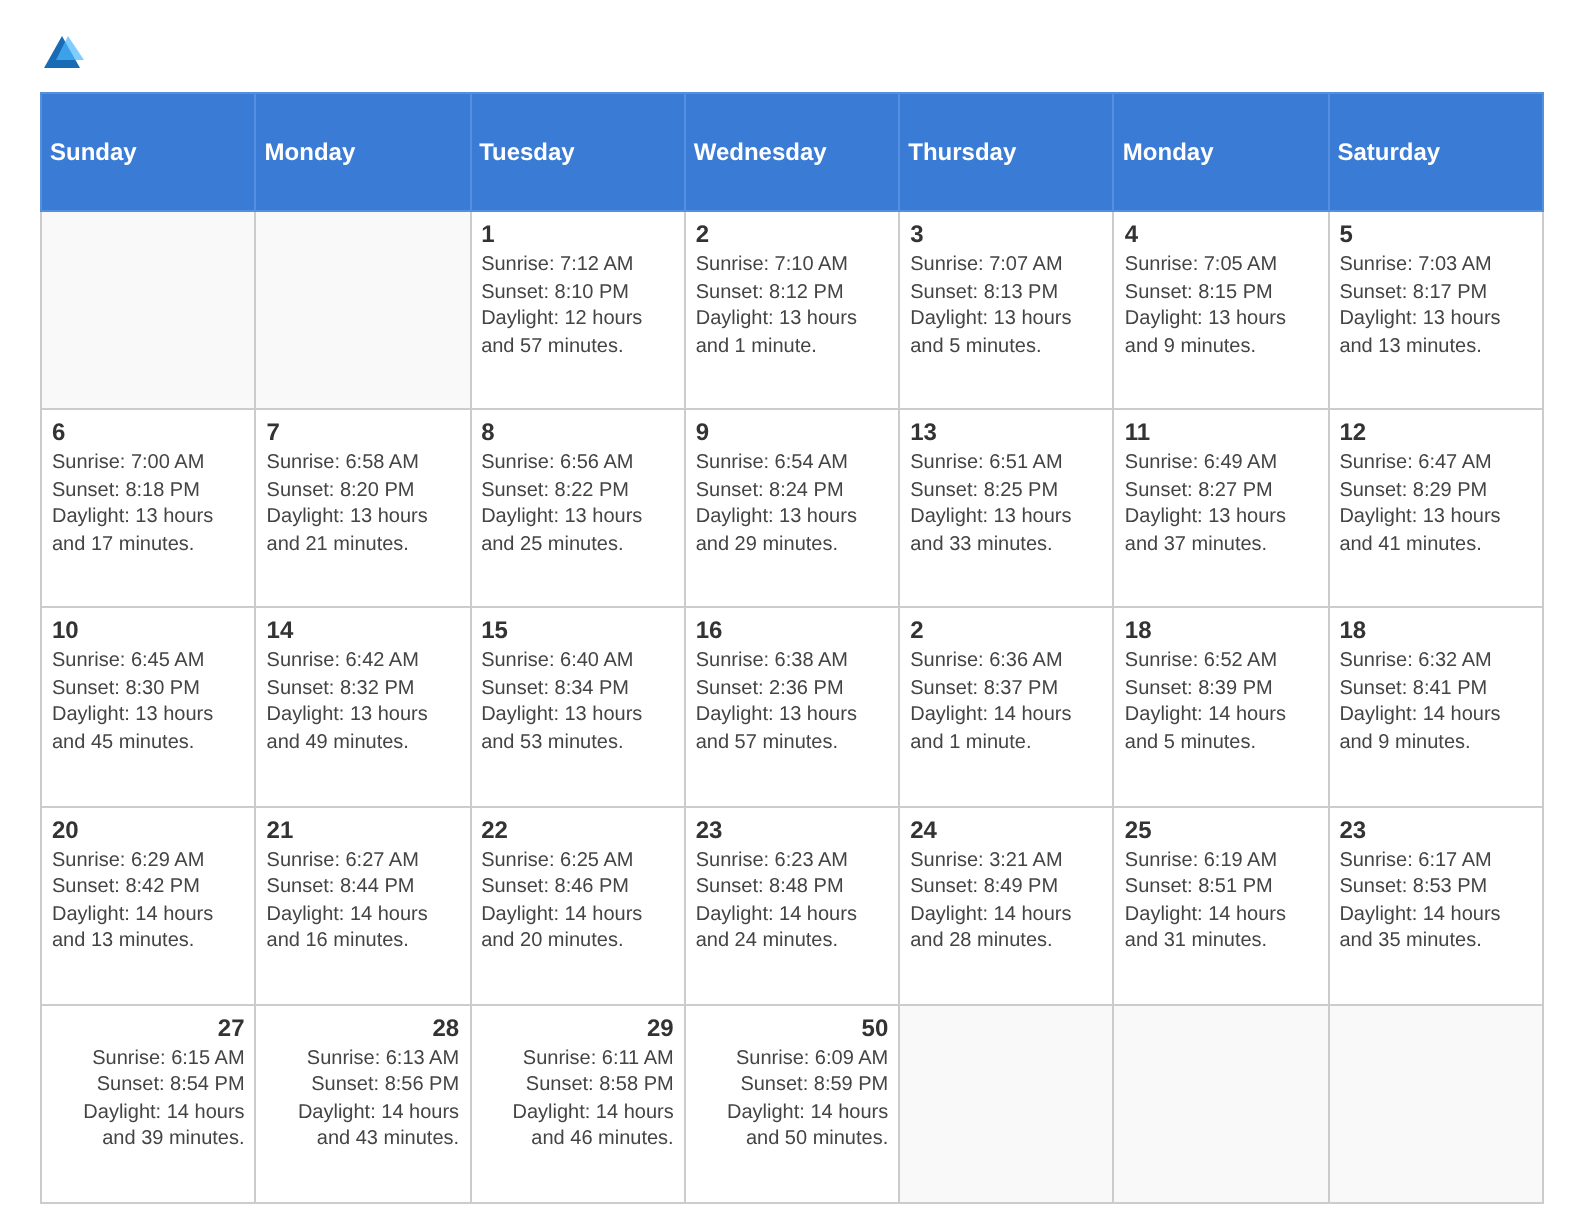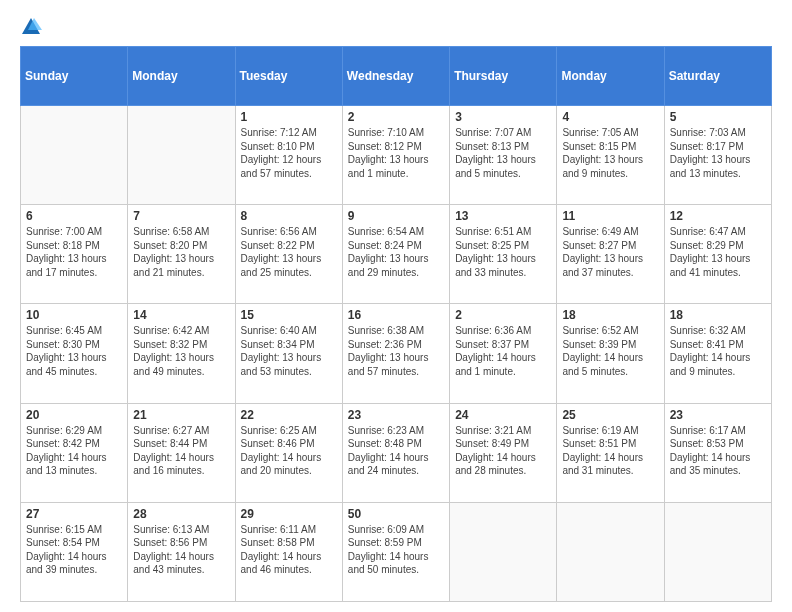--- a/index.html
+++ b/index.html
@@ -91,21 +91,21 @@
       display: block;
       margin-bottom: 2px;
     }
     .day-info {
       font-size: 10px;
       color: #444;
       line-height: 1.35;
     }
     tr { height: auto; }
     .calendar tbody tr { height: 82px; }
-    .calendar tbody tr:last-child { height: 82px; }
+    .calendar tbody tr:last-child { height: 82px; text-align: right; }
   </style>
 </head>
 <body>
 
 <div class="page">
   <div class="header">
     <div class="logo">
       <svg class="logo-icon" viewBox="0 0 22 22">
         <polygon points="11,2 20,18 2,18" fill="#1a6bb5"></polygon>
         <polygon points="14,2 22,14 8,14" fill="#4db8ff" opacity="0.7"></polygon>

